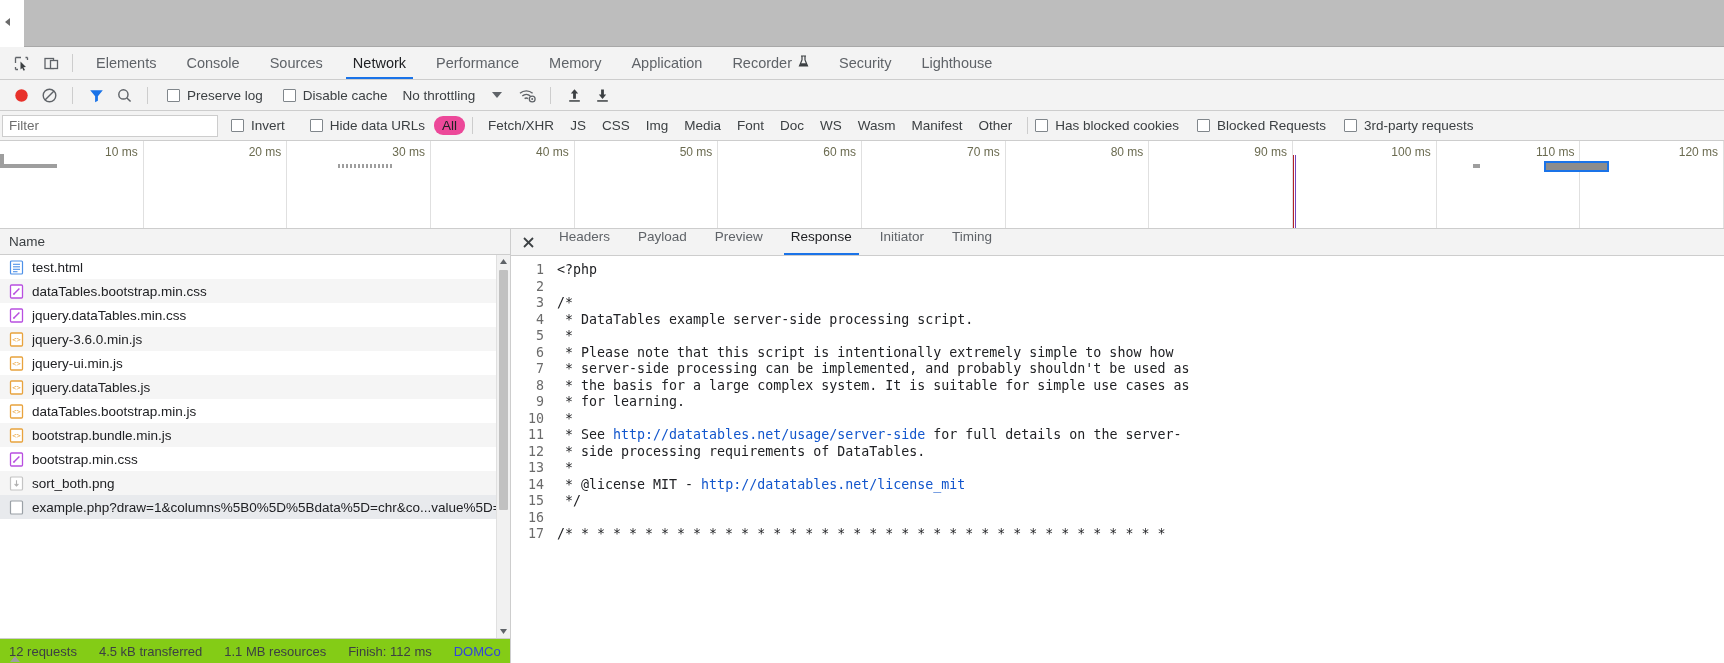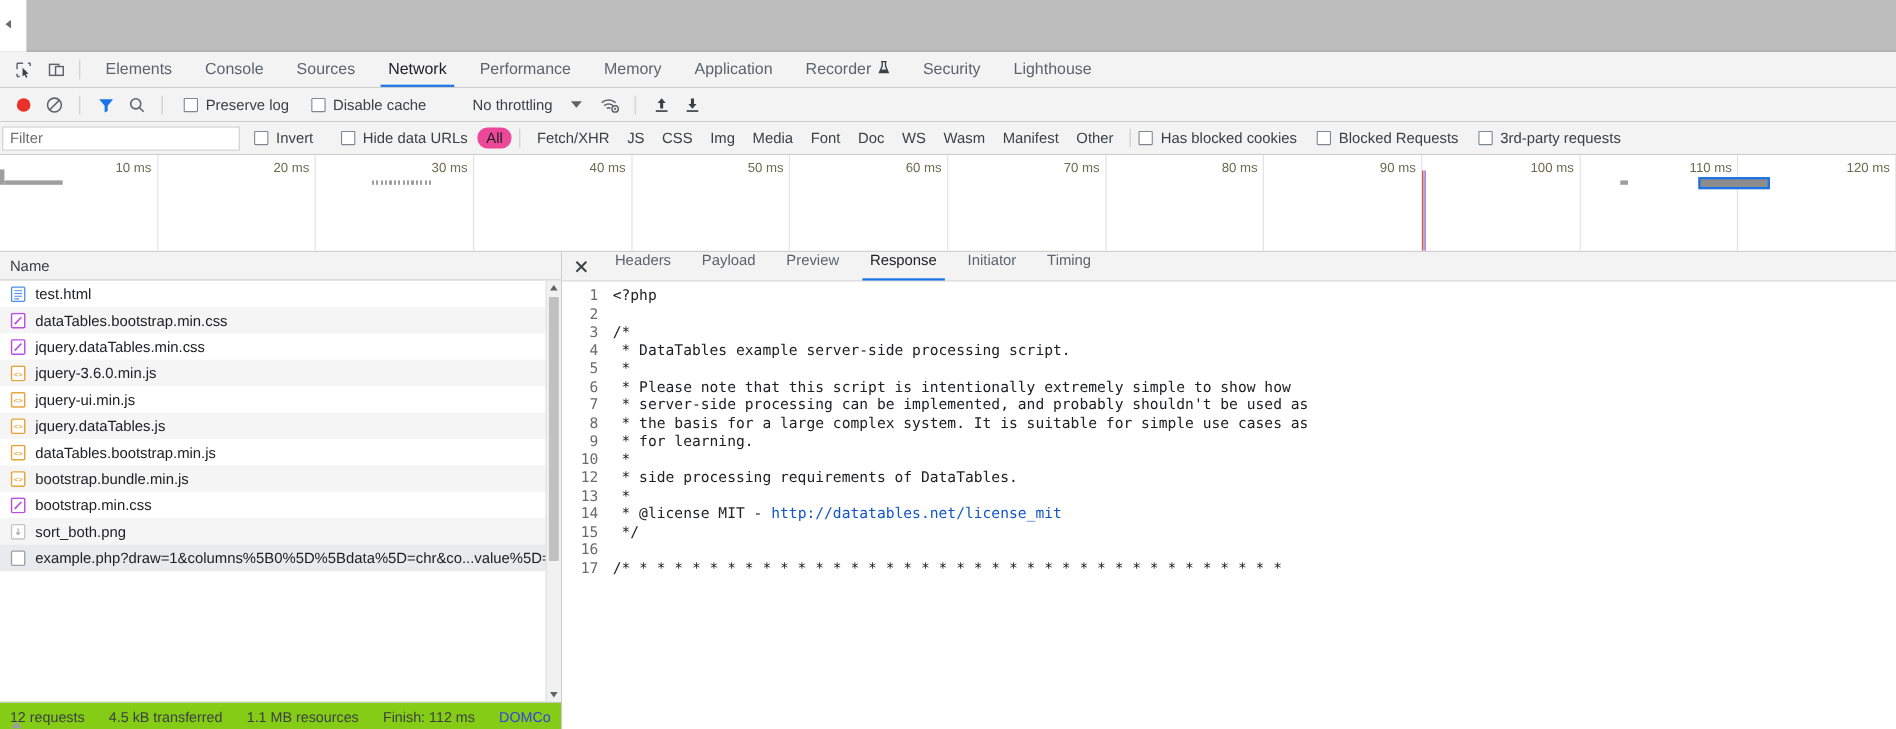--- a/index.html
+++ b/index.html
@@ -89,21 +89,21 @@
     border: 1px solid #80868b;
     border-radius: 1px; background: #fff;
     flex: 0 0 13px;
   }
   .chk-label {
     display: flex; align-items: center; gap: 7px;
     padding: 0 9px; cursor: default; white-space: nowrap;
   }
   .throttle {
     display: flex; align-items: center; gap: 7px;
-    padding-left: 4px; cursor: default; white-space: nowrap; margin-left: 27px;
+    padding-left: 4px; cursor: default; white-space: nowrap;
   }
   .caret-dn {
     width: 0; height: 0;
     border-left: 5px solid transparent;
     border-right: 5px solid transparent;
     border-top: 6px solid #5f6368;
     margin-left: 10px;
   }
 
   
@@ -677,20 +677,21 @@
           <div class="cline"><span class="lnum">1</span><span class="ctext">&lt;?php</span></div>
           <div class="cline"><span class="lnum">2</span><span class="ctext"></span></div>
           <div class="cline"><span class="lnum">3</span><span class="ctext">/*</span></div>
           <div class="cline"><span class="lnum">4</span><span class="ctext"> * DataTables example server-side processing script.</span></div>
           <div class="cline"><span class="lnum">5</span><span class="ctext"> *</span></div>
           <div class="cline"><span class="lnum">6</span><span class="ctext"> * Please note that this script is intentionally extremely simple to show how</span></div>
           <div class="cline"><span class="lnum">7</span><span class="ctext"> * server-side processing can be implemented, and probably shouldn't be used as</span></div>
           <div class="cline"><span class="lnum">8</span><span class="ctext"> * the basis for a large complex system. It is suitable for simple use cases as</span></div>
           <div class="cline"><span class="lnum">9</span><span class="ctext"> * for learning.</span></div>
           <div class="cline"><span class="lnum">10</span><span class="ctext"> *</span></div>
+          <div class="cline"><span class="lnum">11</span><span class="ctext"> * See <a>http://datatables.net/usage/server-side</a> for full details on the server-</span></div>
           <div class="cline"><span class="lnum">12</span><span class="ctext"> * side processing requirements of DataTables.</span></div>
           <div class="cline"><span class="lnum">13</span><span class="ctext"> *</span></div>
           <div class="cline"><span class="lnum">14</span><span class="ctext"> * @license MIT - <a>http://datatables.net/license_mit</a></span></div>
           <div class="cline"><span class="lnum">15</span><span class="ctext"> */</span></div>
           <div class="cline"><span class="lnum">16</span><span class="ctext"></span></div>
           <div class="cline"><span class="lnum">17</span><span class="ctext">/* * * * * * * * * * * * * * * * * * * * * * * * * * * * * * * * * * * * * *</span></div>
         </div>
       <div class="bottombar"></div>
     </div>
   </div>

